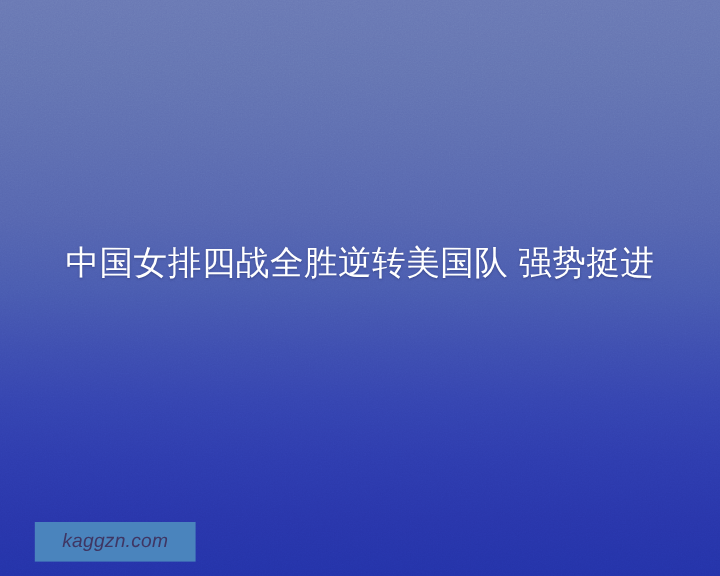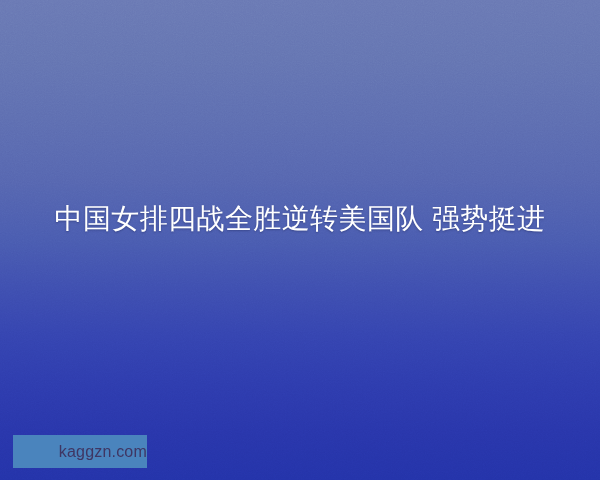--- a/index.html
+++ b/index.html
@@ -57,28 +57,29 @@
     font-size: 28px;
     line-height: 43px;
     font-weight: 400;
     letter-spacing: 0.4px;
     white-space: pre;
     text-shadow: 0 1px 2px rgba(20,26,70,0.35);
   }
 
   #watermark-badge {
     position: absolute;
-    left: 13px;
+    left: 29px;
     top: 435px;
     width: 134px;
     height: 33px;
     background: #4a84bd;
     display: flex;
     align-items: center;
-    justify-content: flex-end;
+    justify-content: center;
+    font-style: italic;
   }
 
   #watermark-label {
     color: #3f3663;
     font-size: 16px;
     line-height: 16px;
     letter-spacing: 0.2px;
     font-weight: 400;
   }
 </style>

